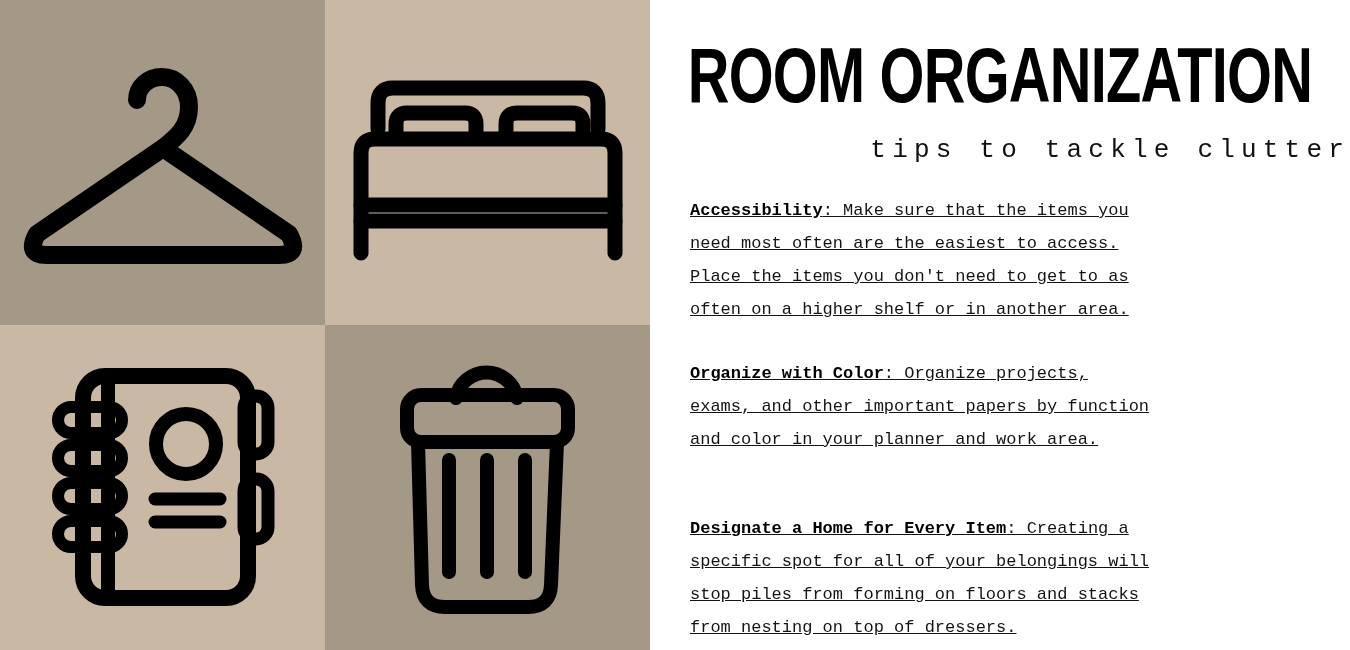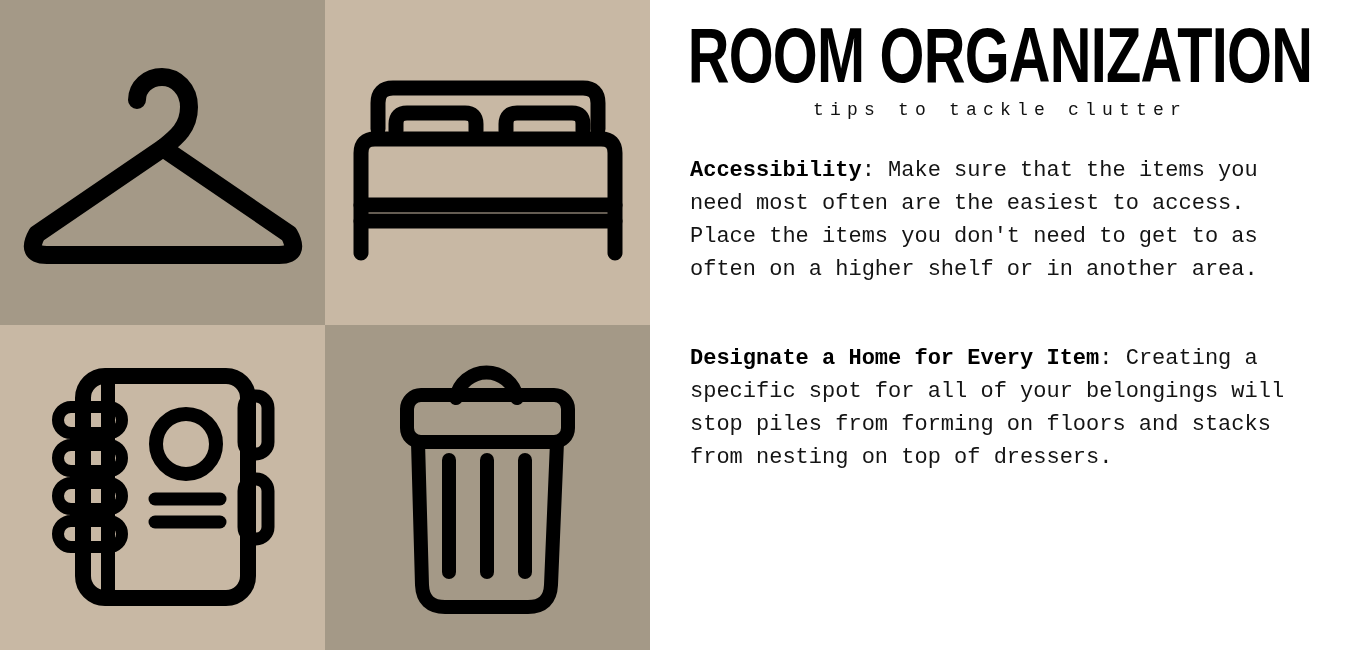--- a/index.html
+++ b/index.html
@@ -6,30 +6,30 @@
   html,body { width:1350px; height:650px; overflow:hidden; background:#fff; }
   .poster { width:1350px; height:650px; display:flex; font-family:"Liberation Mono", monospace; }
 
   
   .icon-grid { width:650px; height:650px; display:grid;
                grid-template-columns:325px 325px; grid-template-rows:325px 325px; }
   .tile { display:flex; align-items:center; justify-content:center; }
   .tile svg { display:block; }
 
   
-  .content { width:700px; height:650px; background:#ffffff; padding-top:16px; }
+  .content { width:700px; height:650px; background:#ffffff; padding-top:36px; }
   .title-row { display:flex; justify-content:center; width:700px; }
   .page-title { font-family:"Liberation Sans", sans-serif; font-weight:700;
                 font-size:78px; line-height:78px; letter-spacing:-1px; color:#000;
                 white-space:nowrap; transform:scaleX(0.74); transform-origin:50% 50%; }
-  .page-subtitle { margin-top:2px; text-align:center; font-size:18px; line-height:28px;
+  .page-subtitle { margin-top:22px; text-align:right; font-size:26px; line-height:28px;
                    letter-spacing:6.2px; color:#111; font-weight:400; }
 
   .tips { margin-top:30px; padding-left:40px; }
-  .tip { width:45.6ch; font-size:22px; line-height:33px; color:#141414; }
+  .tip { width:45.6ch; font-size:17px; line-height:33px; color:#141414;text-decoration:underline; }
   .tip + .tip { margin-top:31px; }
   .tip:last-child { margin-top:56px; }
   .tip strong { font-weight:700; color:#000; }
 </style>
 </head>
 <body>
 
 <div class="poster">
 
   <div class="icon-grid">
@@ -83,18 +83,19 @@
 
   <div class="content">
     <div class="title-row">
       <h1 class="page-title">ROOM ORGANIZATION</h1>
     </div>
     <div class="page-subtitle">tips to tackle clutter</div>
 
     <div class="tips">
       <p class="tip"><strong>Accessibility</strong><span>: Make sure that the items you need most often are the easiest to access. Place the items you don't need to get to as often on a higher shelf or in another area.</span></p>
 
+      <p class="tip"><strong>Organize with Color</strong><span>: Organize projects, exams, and other important papers by function and color in your planner and work area.</span></p>
 
       <p class="tip"><strong>Designate a Home for Every Item</strong><span>: Creating a specific spot for all of your belongings will stop piles from forming on floors and stacks from nesting on top of dressers.</span></p>
     </div>
   </div>
 
 </div>
 
 </body></html>

